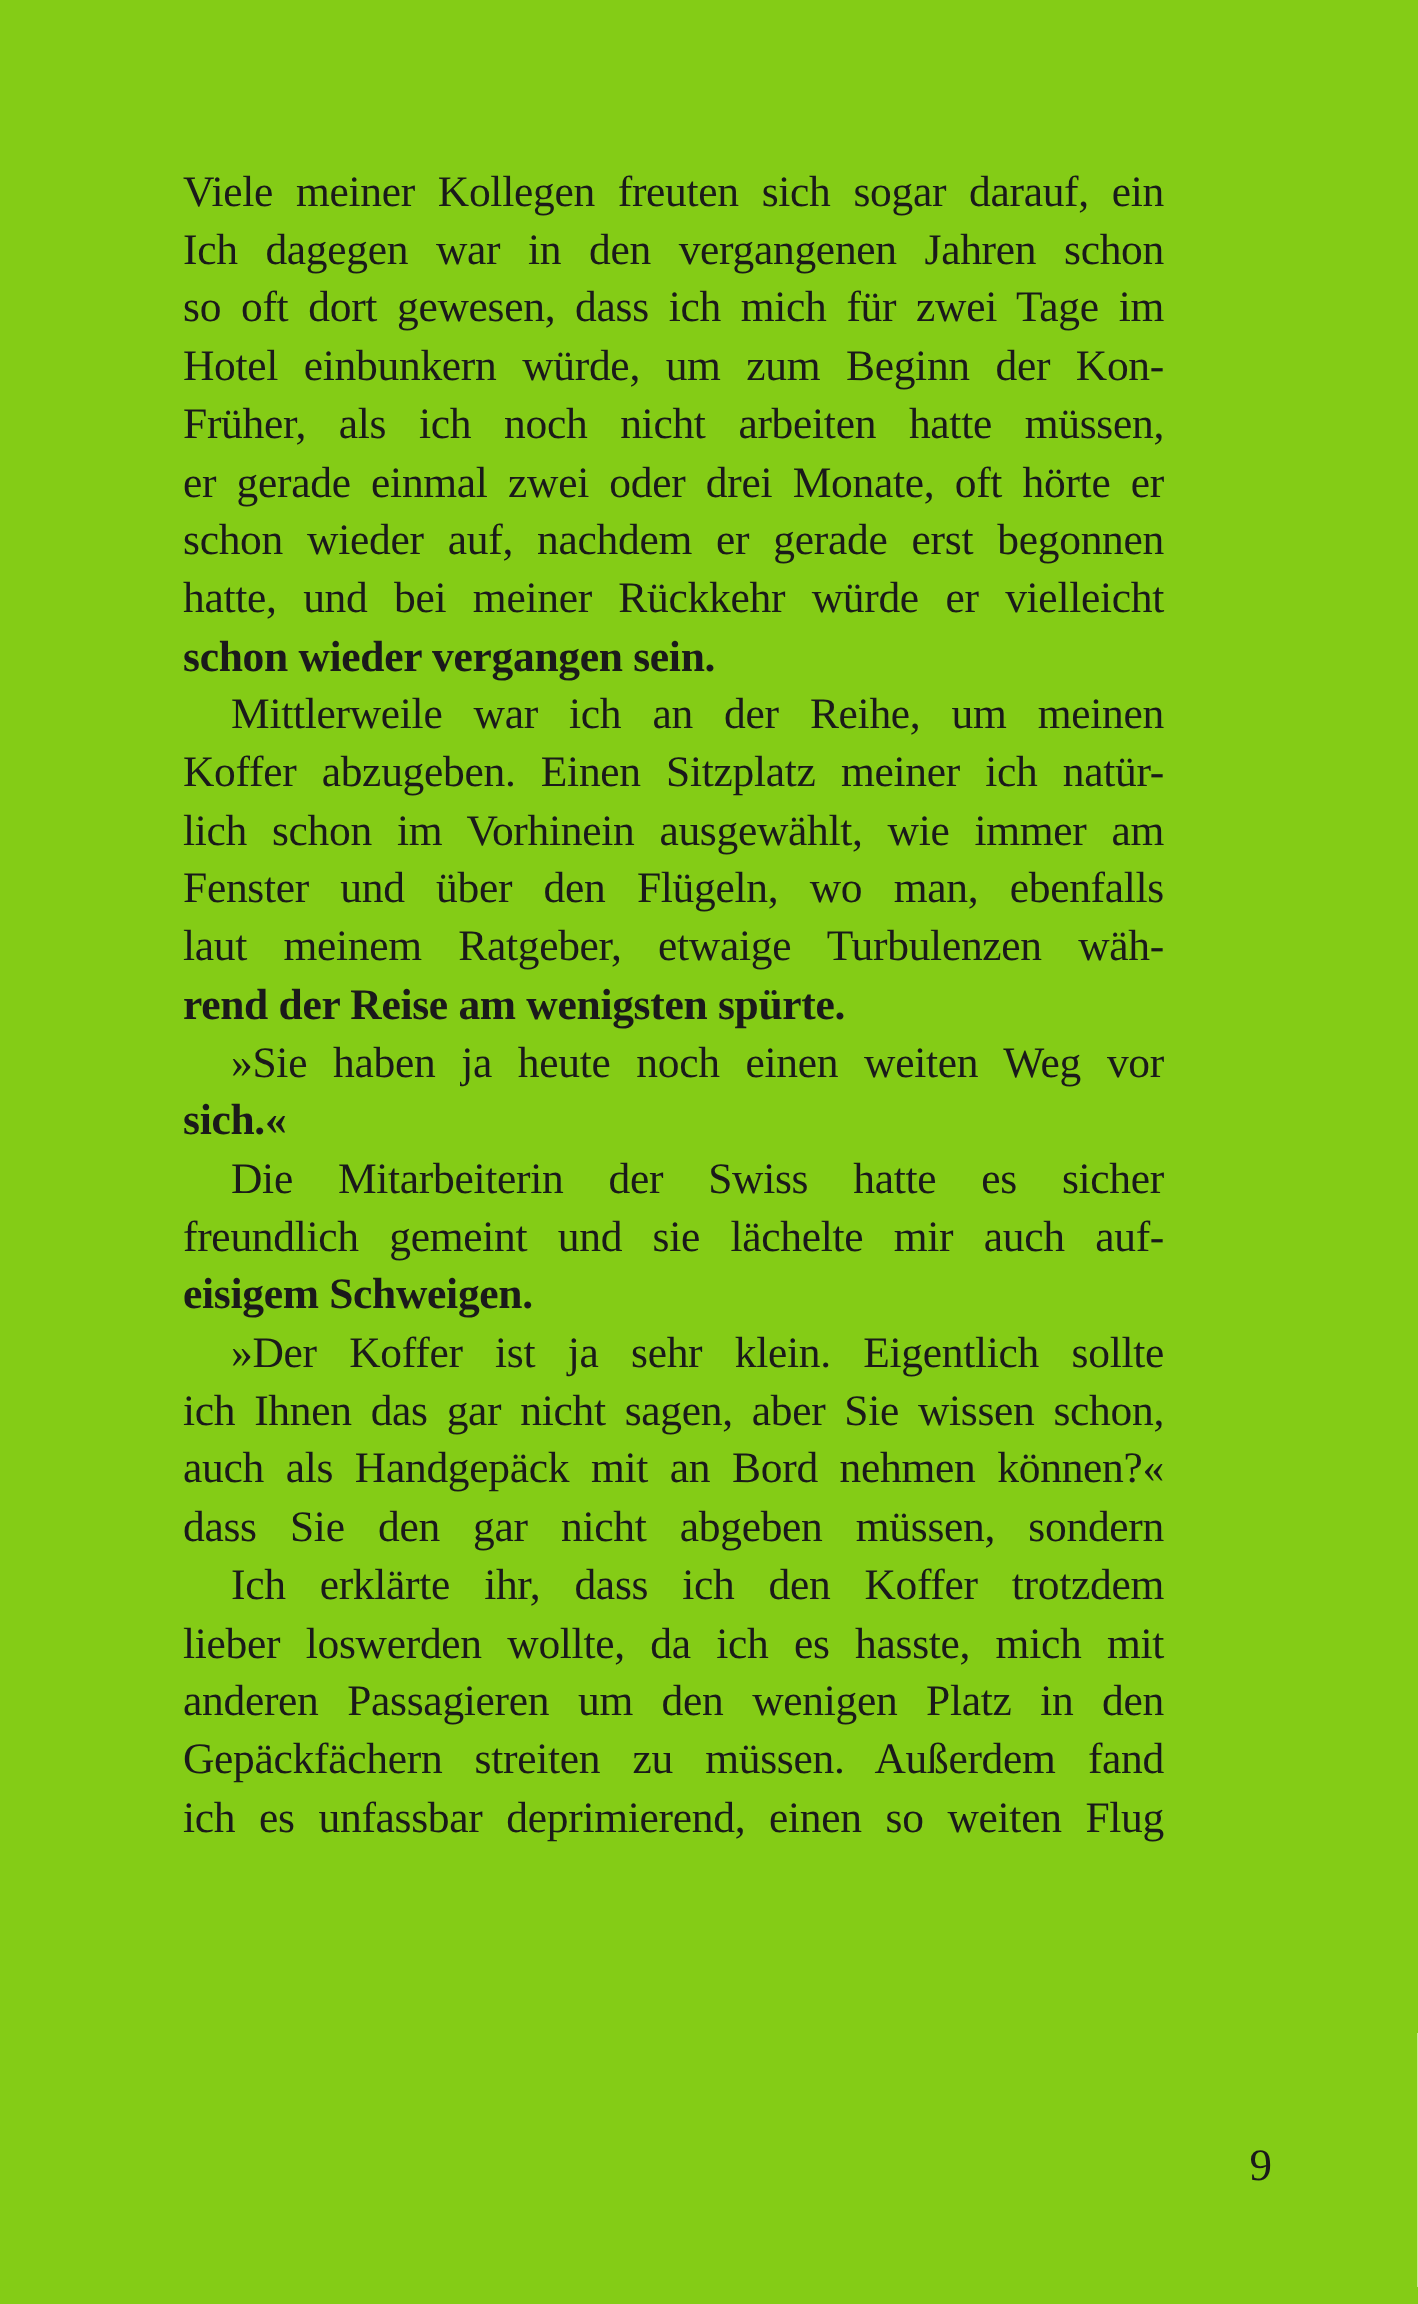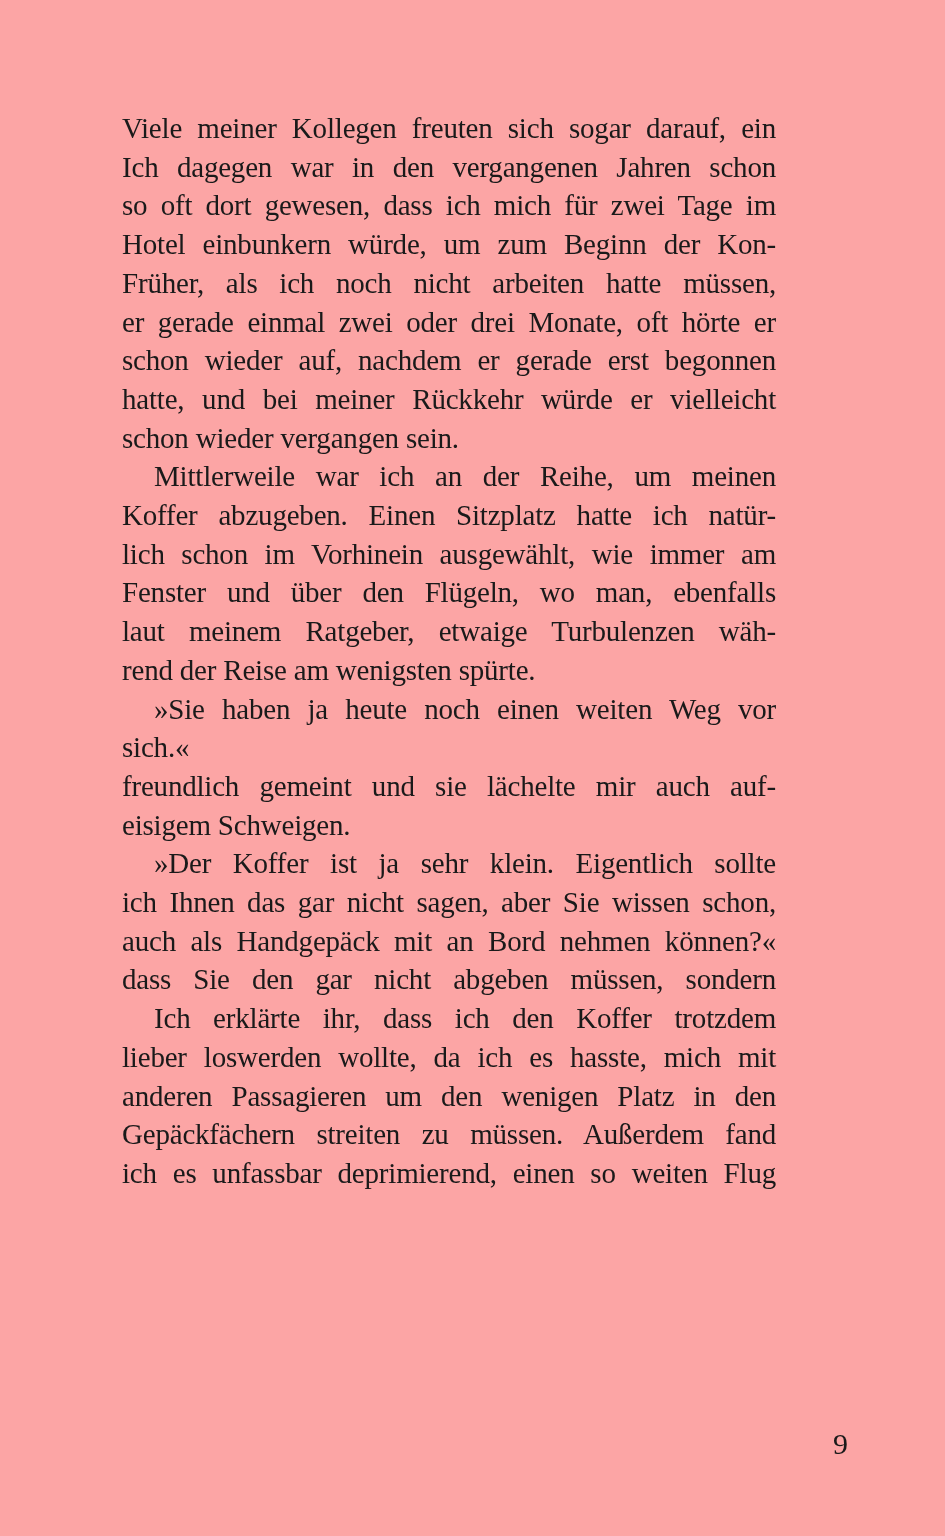--- a/index.html
+++ b/index.html
@@ -5,21 +5,21 @@
 <style>
   html, body {
     margin: 0;
     padding: 0;
     background: #ffffff;
   }
   .book-page {
     position: relative;
     width: 945px;
     height: 1536px;
-    background: #fca5a5;
+    background: #84cc16;
     overflow: hidden;
     font-family: "Liberation Serif", "DejaVu Serif", serif;
     color: #1a1a1a;
   }
   .text-block {
     position: absolute;
     left: 122px;
     top: 109px;
     width: 654px;
     font-size: 29px;
@@ -32,20 +32,21 @@
   }
   
   .line.j {
     text-align: justify;
     text-align-last: justify;
   }
   
   .line.l {
     text-align: left;
     text-align-last: left;
+    font-weight: bold;
   }
   
   .line.ind {
     text-indent: 32px;
   }
   .page-number {
     position: absolute;
     top: 1425px;
     left: 0;
     width: 848px;
@@ -63,27 +64,28 @@
       <div class="line j">Viele meiner Kollegen freuten sich sogar darauf, ein</div>
       <div class="line j">Ich dagegen war in den vergangenen Jahren schon</div>
       <div class="line j">so oft dort gewesen, dass ich mich für zwei Tage im</div>
       <div class="line j">Hotel einbunkern würde, um zum Beginn der Kon-</div>
       <div class="line j">Früher, als ich noch nicht arbeiten hatte müssen,</div>
       <div class="line j">er gerade einmal zwei oder drei Monate, oft hörte er</div>
       <div class="line j">schon wieder auf, nachdem er gerade erst begonnen</div>
       <div class="line j">hatte, und bei meiner Rückkehr würde er vielleicht</div>
       <div class="line l">schon wieder vergangen sein.</div>
       <div class="line j ind">Mittlerweile war ich an der Reihe, um meinen</div>
-      <div class="line j">Koffer abzugeben. Einen Sitzplatz hatte ich natür-</div>
+      <div class="line j">Koffer abzugeben. Einen Sitzplatz meiner ich natür-</div>
       <div class="line j">lich schon im Vorhinein ausgewählt, wie immer am</div>
       <div class="line j">Fenster und über den Flügeln, wo man, ebenfalls</div>
       <div class="line j">laut meinem Ratgeber, etwaige Turbulenzen wäh-</div>
       <div class="line l">rend der Reise am wenigsten spürte.</div>
       <div class="line j ind">»Sie haben ja heute noch einen weiten Weg vor</div>
       <div class="line l">sich.«</div>
+      <div class="line j ind">Die Mitarbeiterin der Swiss hatte es sicher</div>
       <div class="line j">freundlich gemeint und sie lächelte mir auch auf-</div>
       <div class="line l">eisigem Schweigen.</div>
       <div class="line j ind">»Der Koffer ist ja sehr klein. Eigentlich sollte</div>
       <div class="line j">ich Ihnen das gar nicht sagen, aber Sie wissen schon,</div>
       <div class="line j">auch als Handgepäck mit an Bord nehmen können?«</div>
       <div class="line j">dass Sie den gar nicht abgeben müssen, sondern</div>
       <div class="line j ind">Ich erklärte ihr, dass ich den Koffer trotzdem</div>
       <div class="line j">lieber loswerden wollte, da ich es hasste, mich mit</div>
       <div class="line j">anderen Passagieren um den wenigen Platz in den</div>
       <div class="line j">Gepäckfächern streiten zu müssen. Außerdem fand</div>

